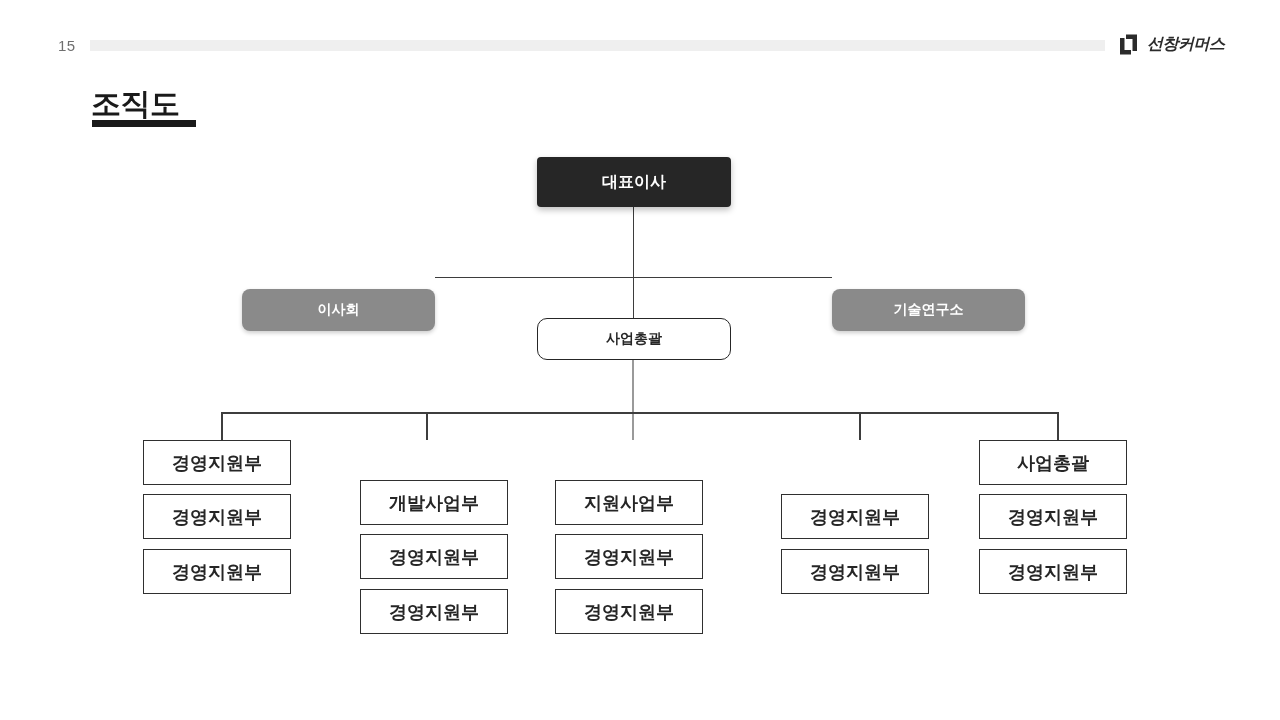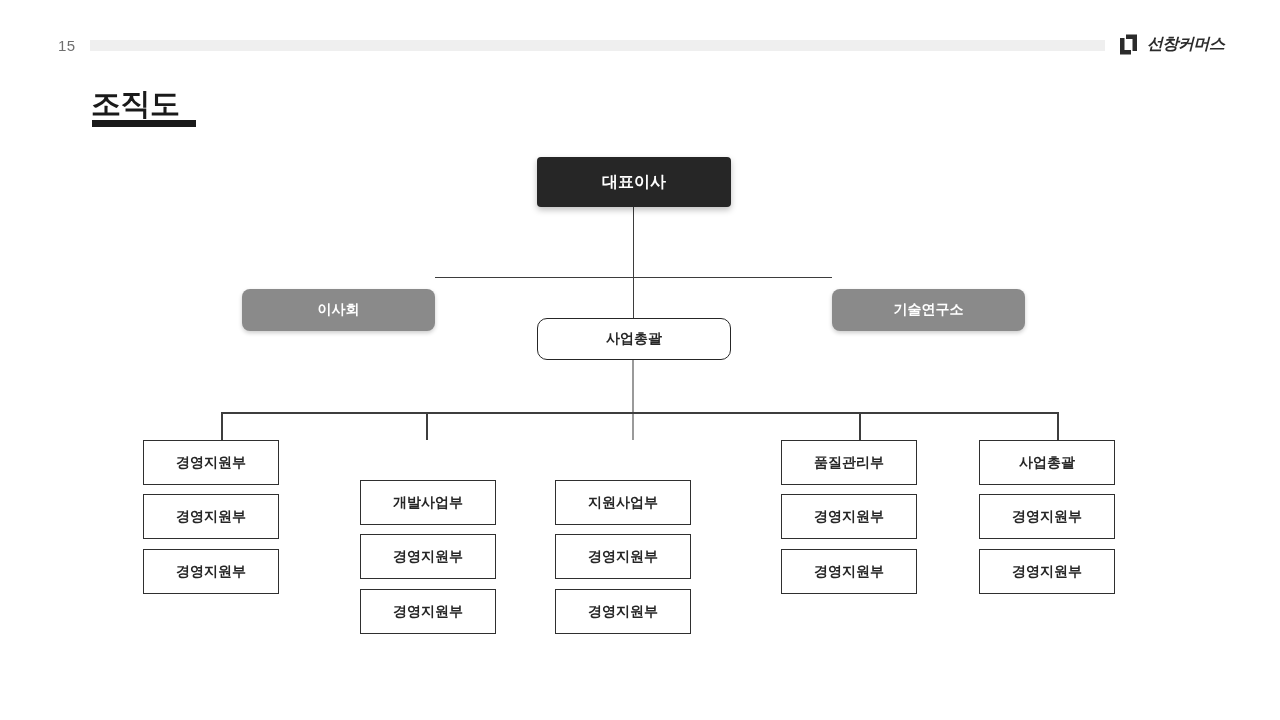--- a/index.html
+++ b/index.html
@@ -61,24 +61,24 @@
     margin-top: 32px;
   }
   .obox-board { left: 242px; top: 257px; }
   .obox-tech  { left: 832px; top: 257px; }
   .obox-general {
     left: 537px; top: 318px; width: 194px; height: 42px;
     background: #ffffff; border: 1.5px solid #262626; border-radius: 10px;
     color: #262626; font-size: 14px; font-weight: 600;
   }
   .gbox {
-    position: absolute; width: 136px; height: 45px;
+    position: absolute; width: 148px; height: 45px;
     background: #ffffff; border: 1.5px solid #2f2f2f;
     display: flex; align-items: center; justify-content: center;
-    color: #262626; font-size: 14px; font-weight: 700;
+    color: #262626; font-size: 18px; font-weight: 700;
   }
   .col-0 { left: 143px; } .col-1 { left: 360px; margin-top: 40px; } .col-2 { left: 555px; margin-top: 40px; }
   .col-3 { left: 781px; } .col-4 { left: 979px; }
   .row-0 { top: 440px; } .row-1 { top: 494px; } .row-2 { top: 549px; }
 </style>
 </head>
 <body>
 
 <div class="slide">
 
@@ -116,21 +116,20 @@
   <div class="gbox col-0 row-2">경영지원부</div>
 
   <div class="gbox col-1 row-0">개발사업부</div>
   <div class="gbox col-1 row-1">경영지원부</div>
   <div class="gbox col-1 row-2">경영지원부</div>
 
   <div class="gbox col-2 row-0">지원사업부</div>
   <div class="gbox col-2 row-1">경영지원부</div>
   <div class="gbox col-2 row-2">경영지원부</div>
 
-  <div class="gbox col-3 row-0">품질관리부</div>
   <div class="gbox col-3 row-1">경영지원부</div>
   <div class="gbox col-3 row-2">경영지원부</div>
 
   <div class="gbox col-4 row-0">사업총괄</div>
   <div class="gbox col-4 row-1">경영지원부</div>
   <div class="gbox col-4 row-2">경영지원부</div>
 
 </div>
 
 </body></html>

